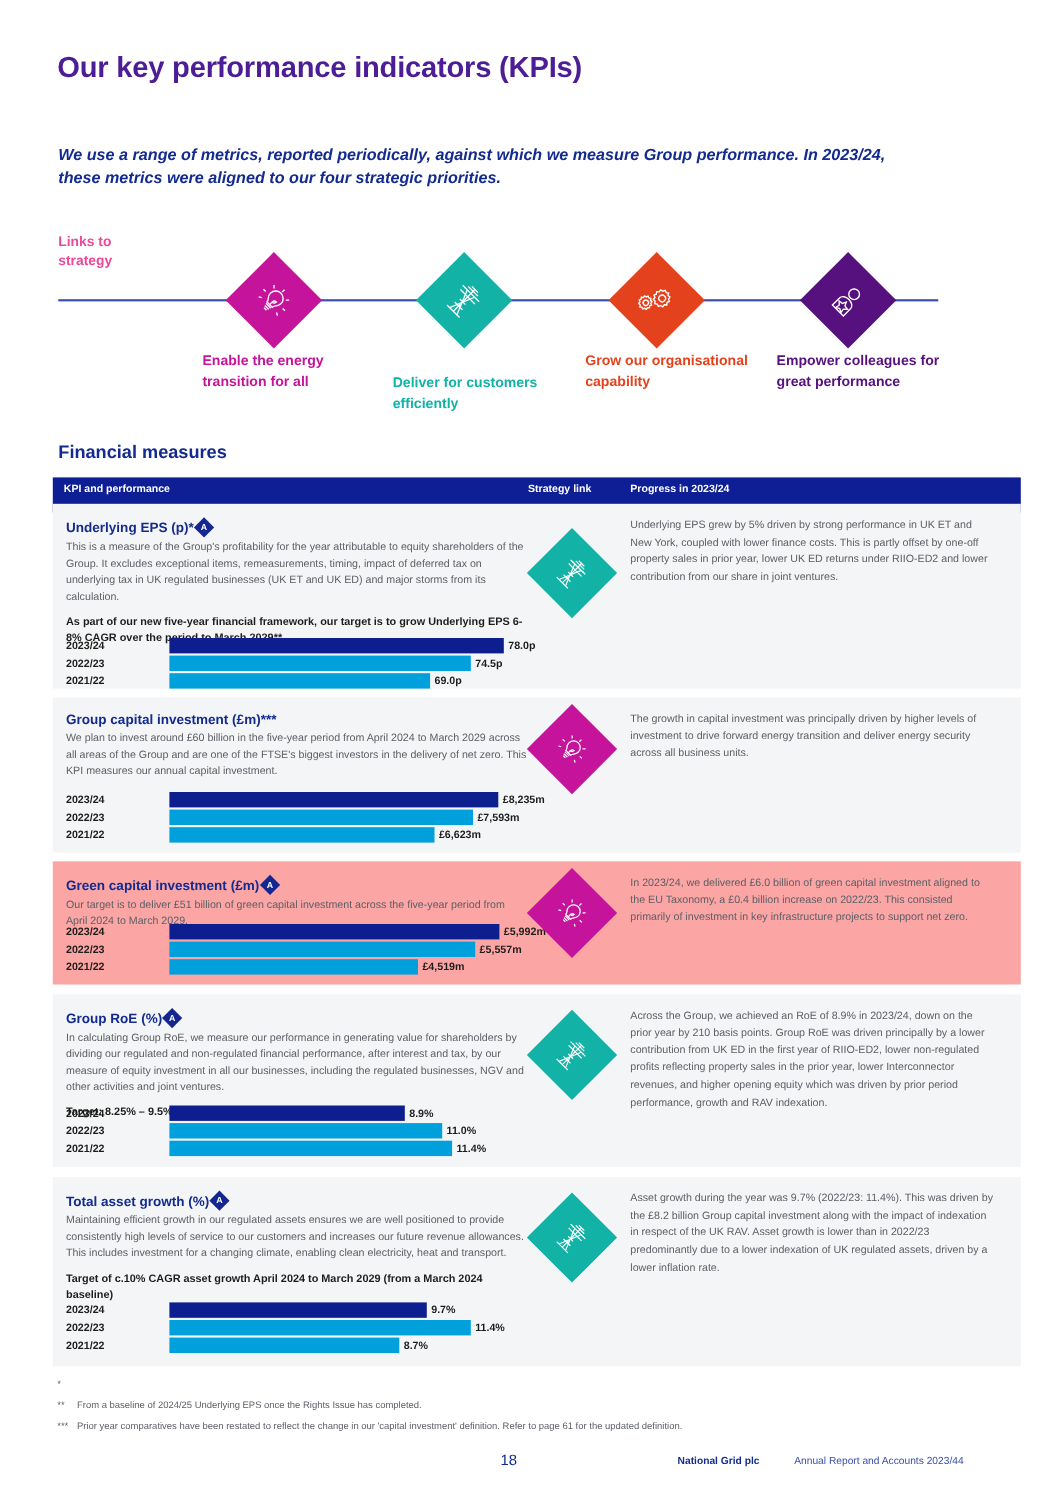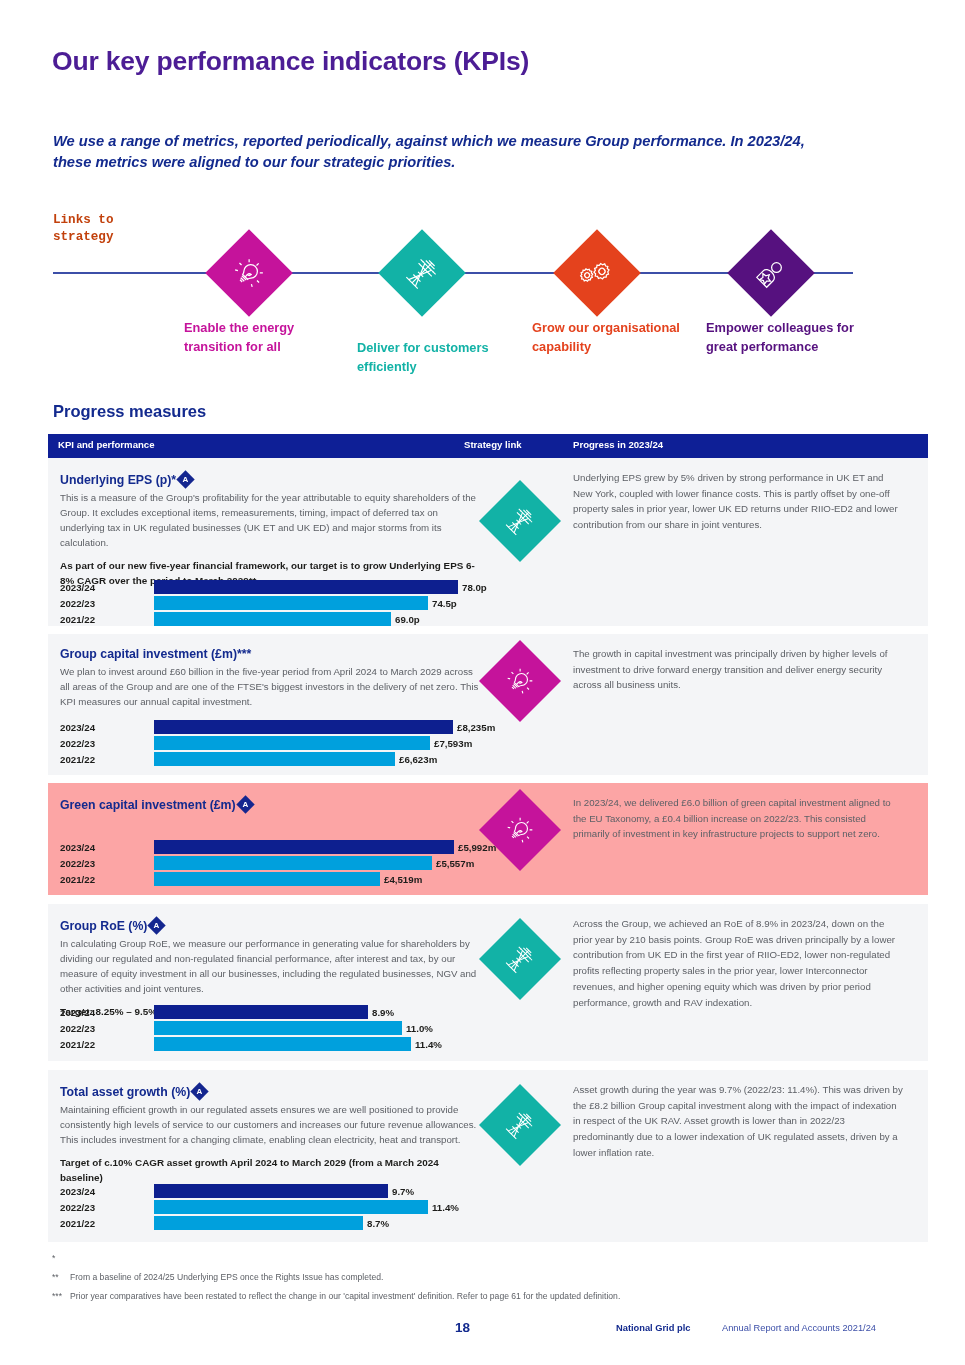--- a/index.html
+++ b/index.html
@@ -20,23 +20,22 @@
   .intro {
     position: absolute; left: 53px; top: 131px; width: 790px;
     font-size: 14.7px; font-weight: bold; color: #132a8e;
     line-height: 1.42;
     font-style: italic;
   }
 
   
   .links-label {
     position: absolute; left: 53px; top: 212px;
-    font-size: 12.6px; font-weight: bold; color: #c2410c;
+    font-size: 12.6px; font-weight: bold; color: #ec4899;
     line-height: 1.38;
-    font-family: Liberation Mono, monospace;
   }
   .strat-line {
     position: absolute; left: 53px; top: 272px;
     width: 800px; height: 2px; background: #3c4fa8;
   }
   .diamond {
     position: absolute;
     width: 62px; height: 62px;
     transform: rotate(45deg);
     display: flex; align-items: center; justify-content: center;
@@ -57,21 +56,21 @@
   .tbl-head {
     position: absolute; left: 48px; top: 434px;
     width: 880px; height: 32px;
     background: #0e1f96;
   }
   .tbl-head span {
     position: absolute; top: 5px;
     font-size: 9.6px; font-weight: bold; color: #ffffff;
   }
   .th-kpi { left: 10px; }
-  .th-strat { left: 416px; }
+  .th-strat { left: 432px; }
   .th-prog { left: 525px; }
 
   .kpirow {
     position: absolute; left: 48px; width: 880px;
     background: #f4f5f7;
   }
   .kpi-left  { position: absolute; left: 12px; top: 13px; width: 420px; }
   .kpi-title {
     font-size: 12.3px; font-weight: bold; color: #132a8e;
     margin-bottom: 3px; white-space: nowrap;
@@ -114,21 +113,21 @@
     position: absolute; left: 525px; top: 12px; width: 330px;
     font-size: 9.7px; color: #5d6066; line-height: 1.62;
   }
 
   
   .footnotes { position: absolute; left: 52px; top: 1252px; width: 880px; }
   .fn { display: flex; font-size: 8.6px; color: #5d6066; margin-bottom: 7px; line-height: 1.4; }
   .fn-mark { flex: 0 0 18px; }
   .pagenum {
     position: absolute; left: 455px; top: 1320px;
-    font-size: 13.5px; font-weight: bold; color: #132a8e;
+    font-size: 13.5px; font-weight: normal; color: #132a8e;
   }
   .foot-brand {
     position: absolute; left: 616px; top: 1323px;
     font-size: 9.3px; font-weight: bold; color: #132a8e;
   }
   .foot-report {
     position: absolute; left: 722px; top: 1323px;
     font-size: 9.3px; color: #3c4fa8;
   }
 </style>
@@ -187,21 +186,21 @@
           <svg width="36" height="36" viewBox="0 0 40 40" fill="none" stroke="#ffffff" stroke-width="1.4">
       <circle cx="20" cy="11.4" r="5.4"></circle>
       <path d="M12.2 34.6V24.4c0-3.2 3.4-5.6 7.8-5.6s7.8 2.4 7.8 5.6v10.2Z"></path>
       <path d="m20 22.6 1.8 3.7 4.1.6-3 2.9.7 4.1-3.6-2-3.6 2 .7-4.1-3-2.9 4.1-.6Z"></path>
     </svg>
         </span>
       </div>
       <div class="strat-cap" style="left: 706px; top: 319px; color: rgb(86, 17, 127);">Empower colleagues for great performance</div>
     </div>
 
-  <h2 class="section-title">Progress measures</h2>
+  <h2 class="section-title">Financial measures</h2>
 
   <div class="tbl-head">
     <span class="th-kpi">KPI and performance</span>
     <span class="th-strat">Strategy link</span>
     <span class="th-prog">Progress in 2023/24</span>
   </div>
 
   <div id="kpi-rows">
       <div class="kpirow" style="top: 458px; height: 168px; background: rgb(244, 245, 247);">
         <div class="kpi-left">
@@ -283,20 +282,21 @@
       <path d="M20 22.6v3.5"></path>
       <path d="M20 4.8v3.4M9.2 9l2.4 2.4M30.8 9l-2.4 2.4M4.6 19.6h3.3M32.1 19.6h3.3M6.6 28.4l2.8-1.6M33.4 28.4l-2.8-1.6"></path>
     </svg>
           </span>
         </div>
         <div class="kpi-prog">The growth in capital investment was principally driven by higher levels of investment to drive forward energy transition and deliver energy security across all business units.</div>
       </div>
       <div class="kpirow" style="top: 783px; height: 112px; background: #fca5a5;">
         <div class="kpi-left">
           <div class="kpi-title">Green capital investment (£m)<span class="aud-badge"><i>A</i></span></div>
+          <div class="kpi-desc">Our target is to deliver £51 billion of green capital investment across the five-year period from April 2024 to March 2029.</div>
         </div>
         <div class="chart" style="top: 57px;">
           <div class="barrow">
             <div class="barlbl">2023/24</div>
             <div class="barwrap">
               <div class="bar" style="width: 300px; background: rgb(13, 31, 143);"></div>
               <div class="barval">£5,992m</div>
             </div>
           </div>
           <div class="barrow">
@@ -424,15 +424,15 @@
         <span>From a baseline of 2024/25 Underlying EPS once the Rights Issue has completed.</span>
       </div>
       <div class="fn">
         <span class="fn-mark">***</span>
         <span>Prior year comparatives have been restated to reflect the change in our 'capital investment' definition. Refer to page 61 for the updated definition.</span>
       </div>
     </div>
 
   <div class="pagenum">18</div>
   <div class="foot-brand">National Grid plc</div>
-  <div class="foot-report">Annual Report and Accounts 2021/24</div>
+  <div class="foot-report">Annual Report and Accounts 2023/44</div>
 
 </div>
 
 </body></html>

